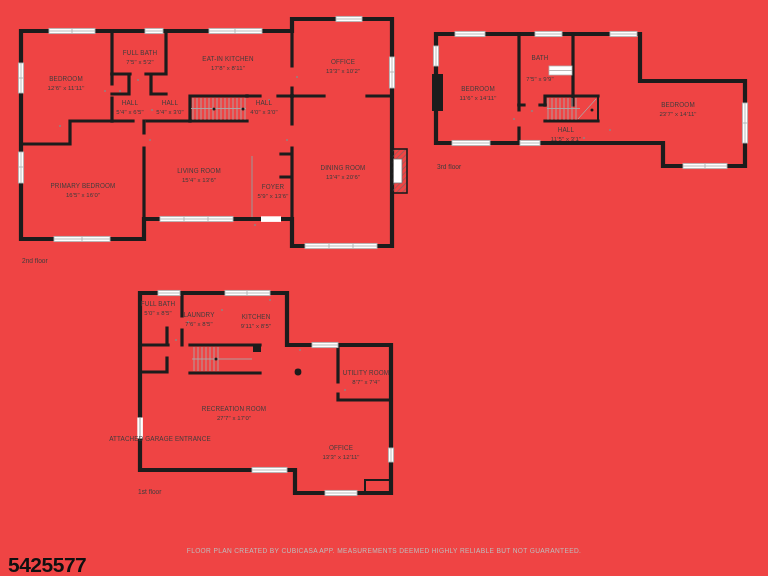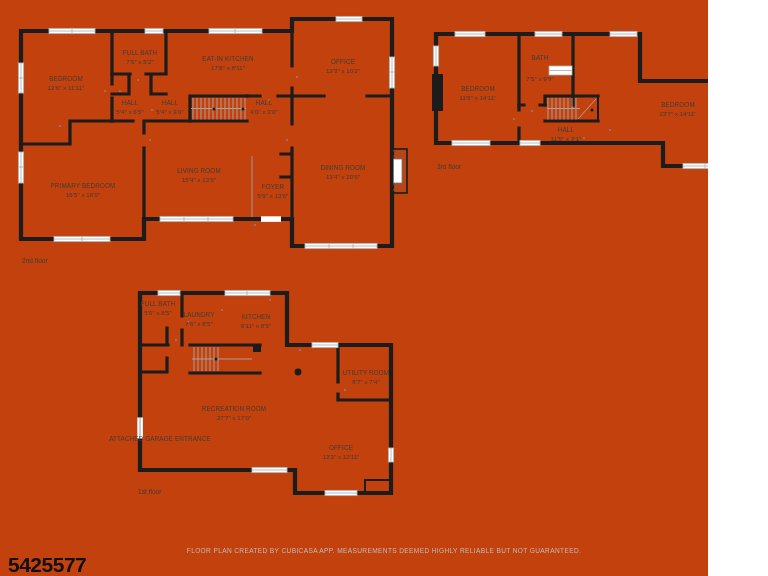--- a/index.html
+++ b/index.html
@@ -1,16 +1,16 @@
 <!DOCTYPE html>
 <html style="--wall: #1c1c1c; --win: #b3b3b3; --text: #3d3d3d; --footer: #bdbdbd;"><head>
 <meta charset="utf-8">
 <style>
   html,body{margin:0;padding:0;background:#fff;}
-  #page{position:relative;width:708px;height:576px;background:#c2410c;overflow:hidden;text-align:right;}
+  #page{position:relative;width:768px;height:576px;background:#ef4444;overflow:hidden;text-align:right;}
   svg{display:block;}
   .w{fill:none;stroke:var(--wall);stroke-width:4.2;stroke-linecap:square;}
   .wi{fill:none;stroke:var(--wall);stroke-width:3.2;stroke-linecap:square;}
   .w2{fill:none;stroke:var(--wall);stroke-width:2;stroke-linecap:square;}
   .punch{fill:#fff;stroke:none;}
   .winr{fill:#fff;stroke:var(--win);stroke-width:0.9;}
   .winl{stroke:var(--win);stroke-width:0.9;}
   .tread{stroke:#a9a9a9;stroke-width:0.9;fill:none;}
   .rail{stroke:#9a9a9a;stroke-width:1;fill:none;}
   .blackfill{fill:var(--wall);stroke:none;}

